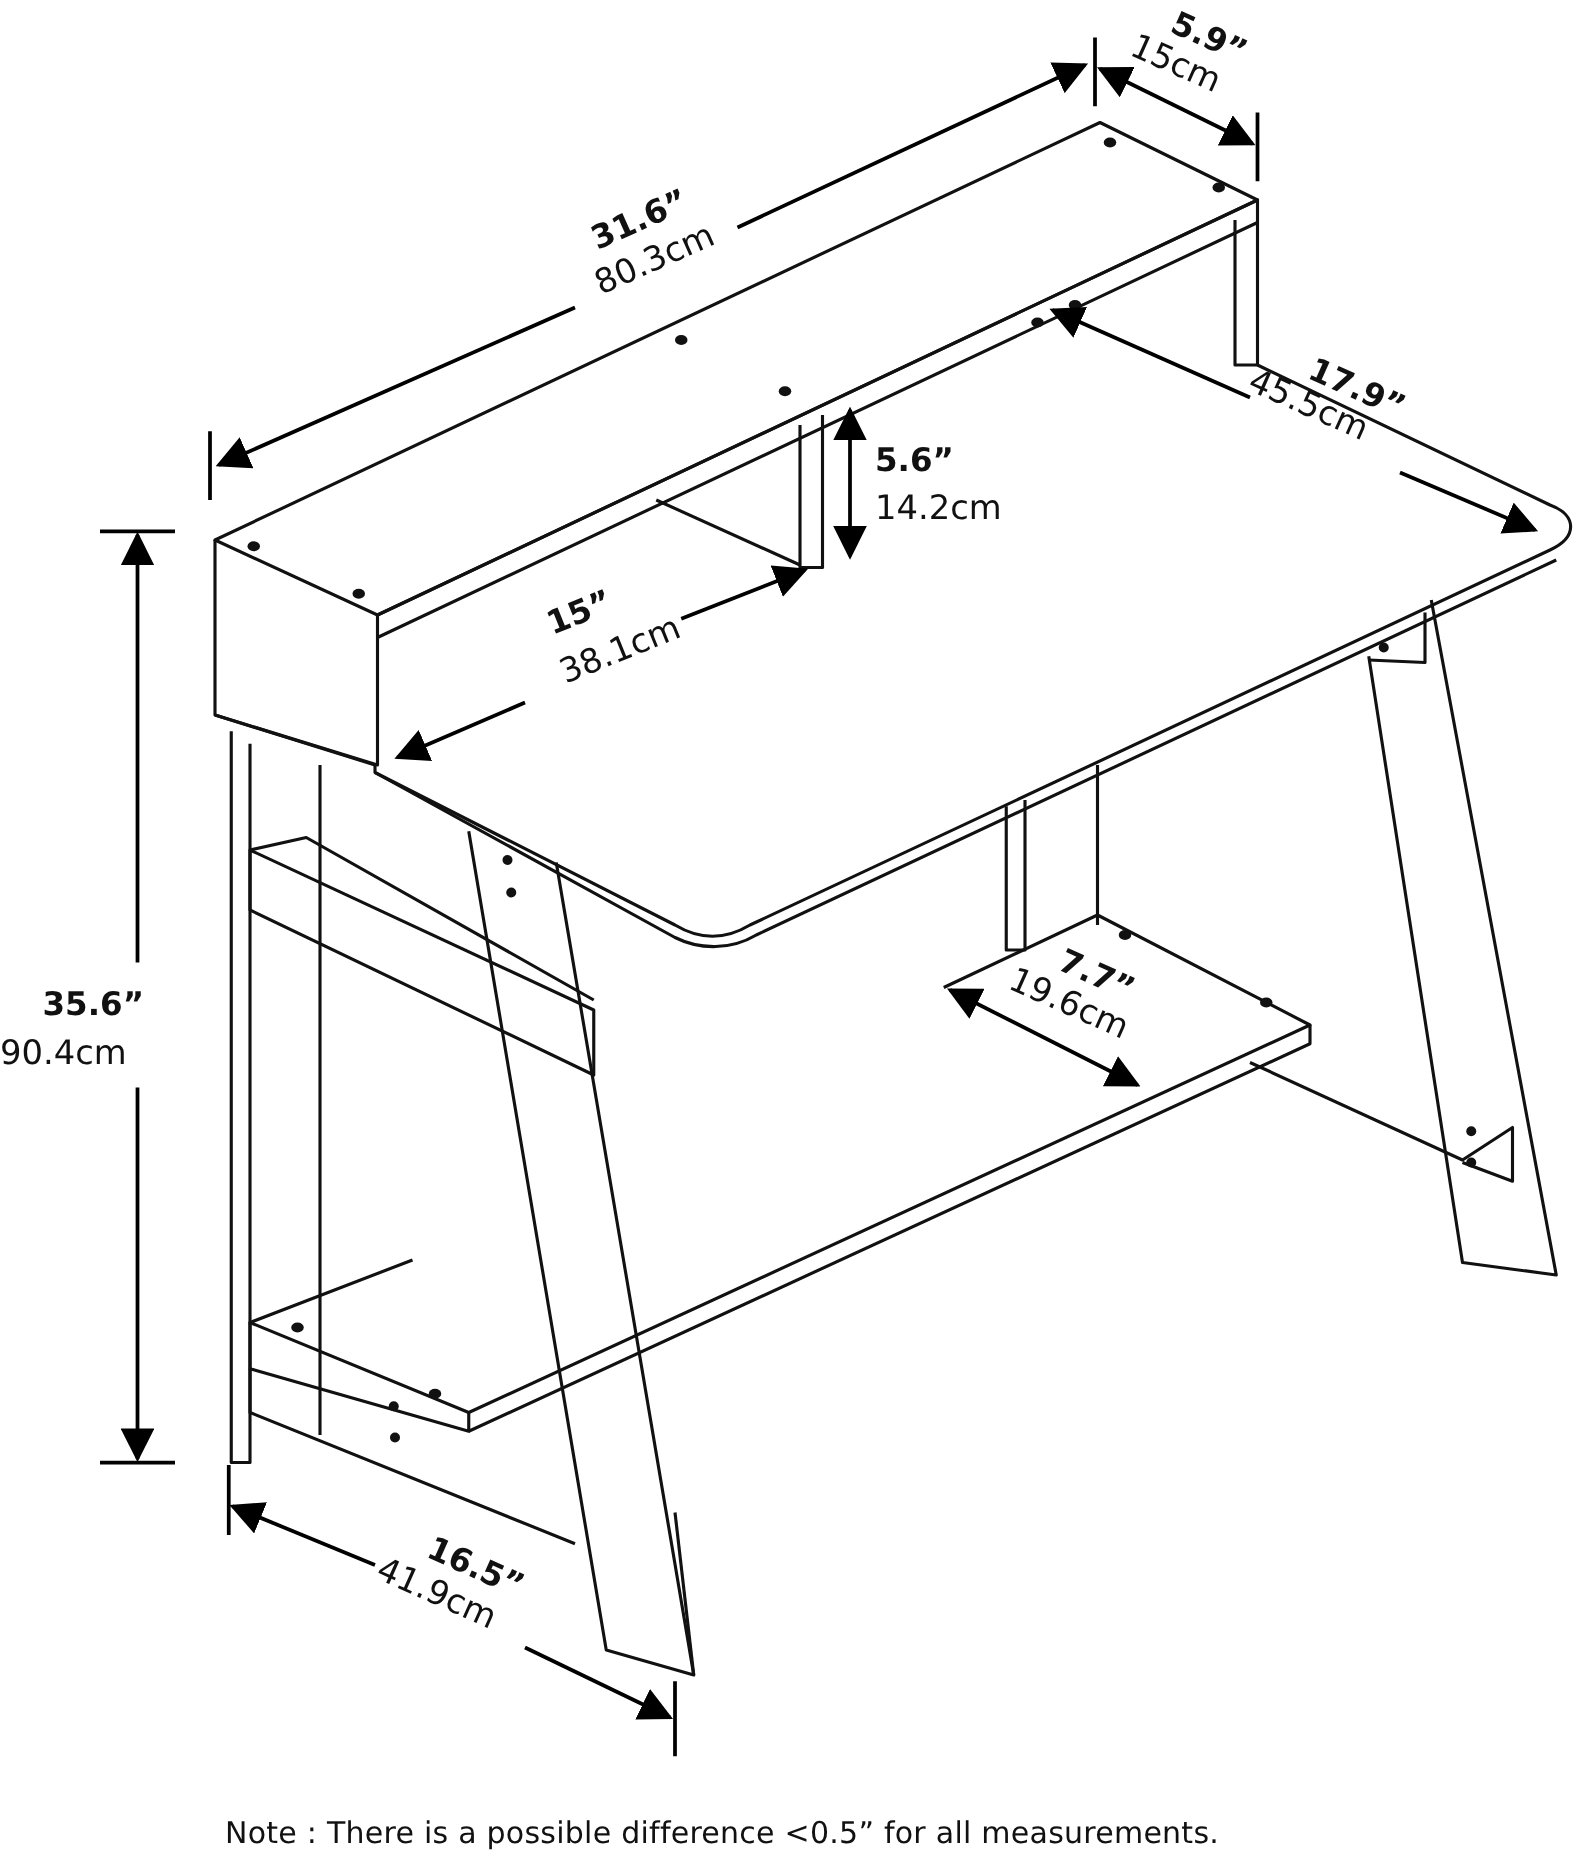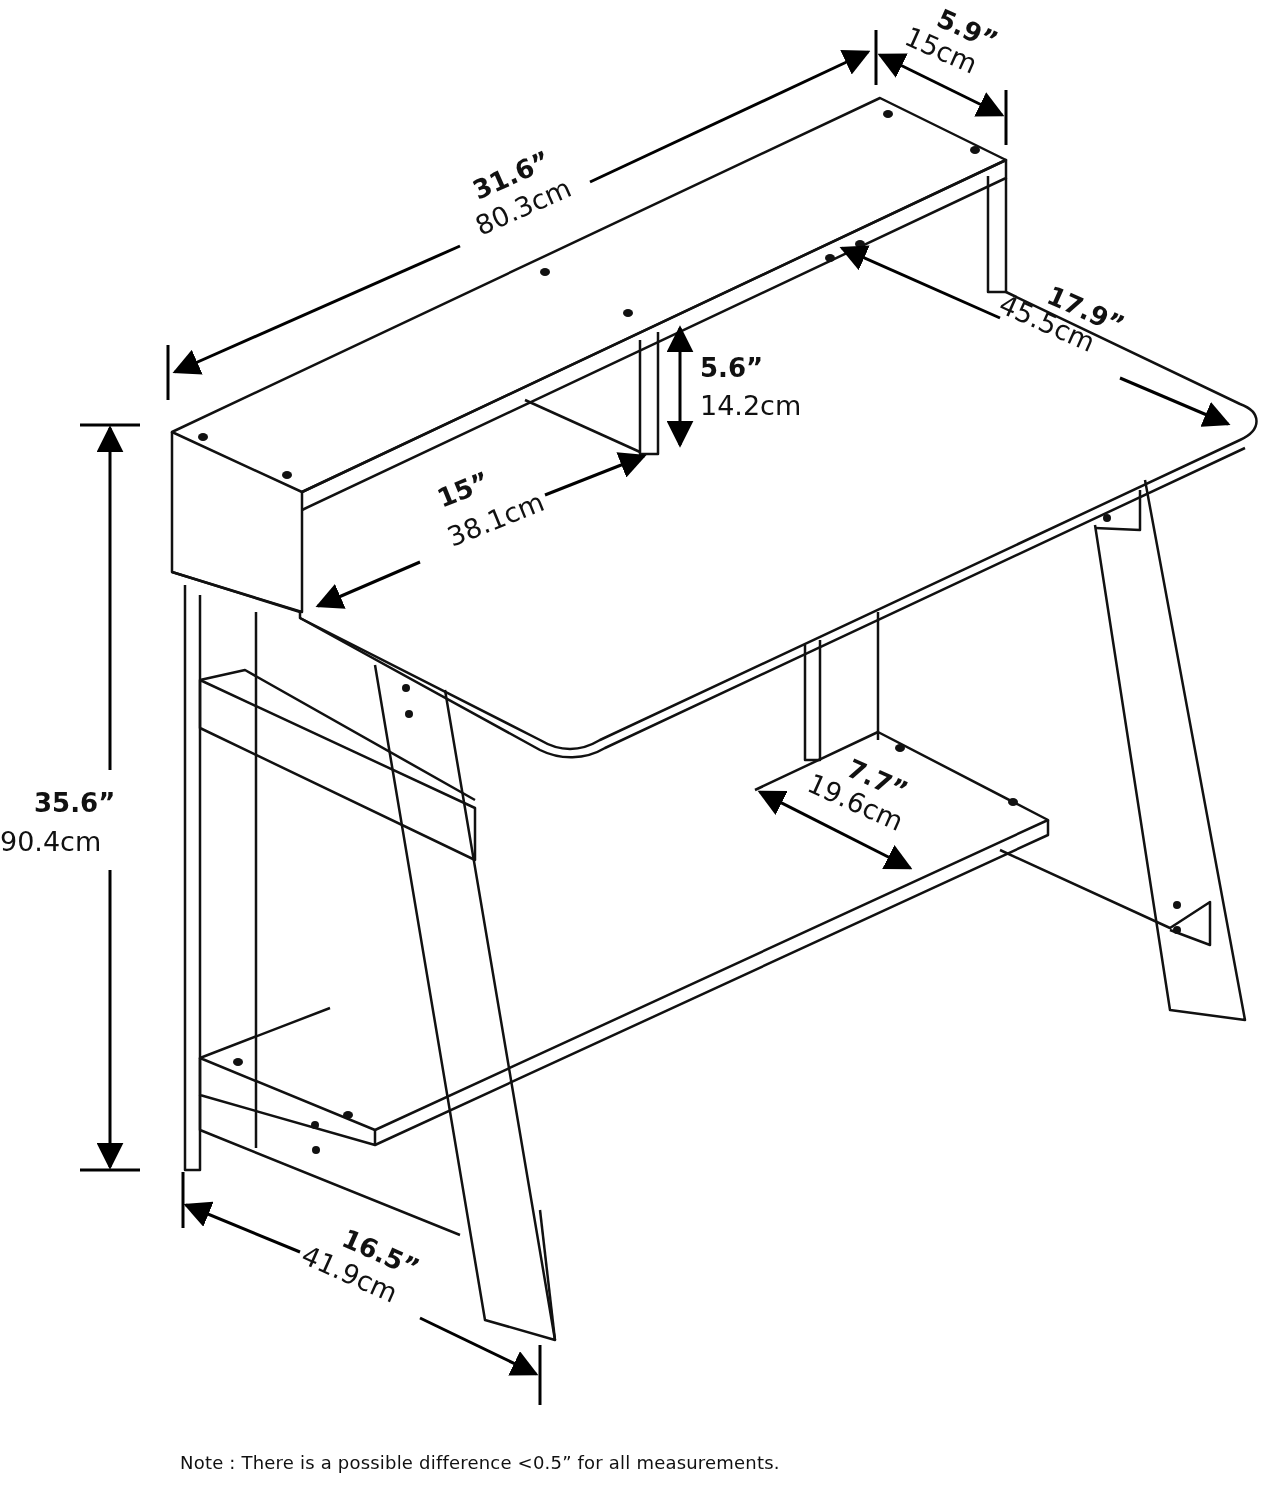--- a/index.html
+++ b/index.html
@@ -1,20 +1,20 @@
 <!DOCTYPE html>
 <html><head>
 <meta charset="utf-8">
 <style>
   html,body{margin:0;padding:0;background:#fff;}
   body{width:1267px;height:1500px;position:relative;overflow:hidden;font-family:"DejaVu Sans",sans-serif;}
   svg{position:absolute;left:0;top:0;}
   .bold{font-weight:bold;font-size:26px;fill:#111;}
   .reg{font-size:27px;fill:#111;}
-  .note{position:absolute;left:180px;top:1452px;font-size:18px;color:#111;font-family:"DejaVu Sans",sans-serif;letter-spacing:0.2px;}
+  .note{position:absolute;left:180px;top:1452px;font-size:24px;color:#111;font-family:"DejaVu Sans",sans-serif;letter-spacing:0.2px;}
 </style>
 </head>
 <body>
 
 <svg width="1267" height="1500" viewBox="0 0 1267 1500">
   <defs>
     <marker id="ah" viewBox="0 0 10 10" refX="9" refY="5" markerWidth="9" markerHeight="9" orient="auto-start-reverse">
       <path d="M0,0 L10,5 L0,10 z" fill="#000"></path>
     </marker>
   </defs>

